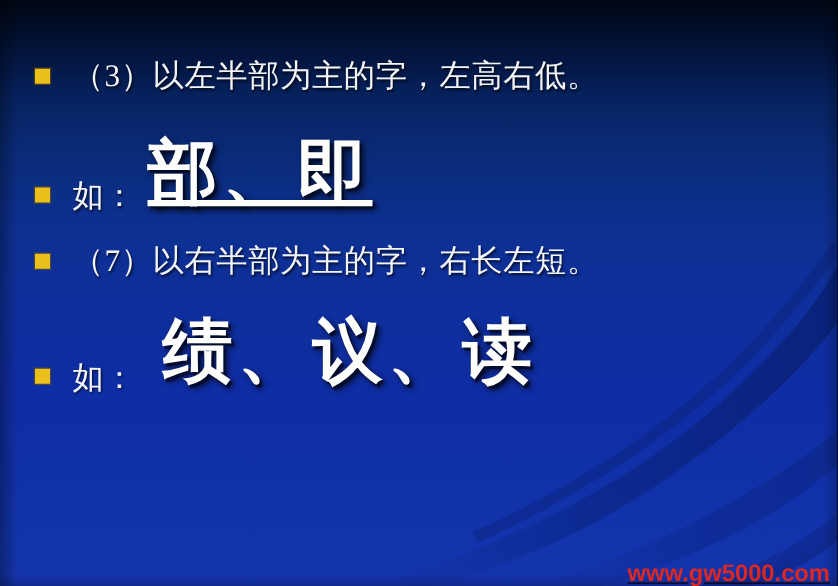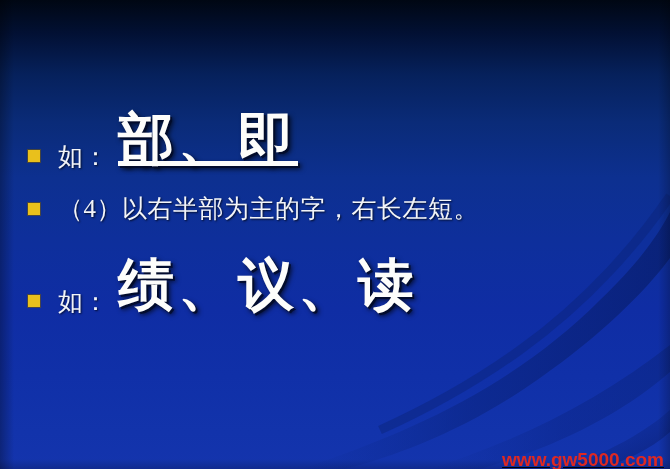--- a/index.html
+++ b/index.html
@@ -105,21 +105,21 @@
 
   #row-2 { left: 28px; top: 128px; }
   #row-2 .ru-label { margin-left: 18px; }
   #row-2 .big-text { margin-left: 10px; position: relative; top: -17px; text-decoration: underline; }
 
   #row-3 { left: 28px; top: 192px; }
   #row-3 .small-text { margin-left: 18px; }
 
   #row-4 { left: 28px; top: 273px; }
   #row-4 .ru-label { margin-left: 18px; }
-  #row-4 .big-text { margin-left: 10px; position: relative; top: -16px; }
+  #row-4 .big-text { margin-left: 22px; position: relative; top: -16px; font-family: Liberation Mono, monospace; }
 
   
   .watermark {
     position: absolute;
     right: 6px;
     bottom: 0px;
     text-align: center;
     pointer-events: none;
     line-height: 1.02;
     text-decoration: underline;
@@ -187,30 +187,34 @@
                C650,450 622,462 600,469 Z" fill="url(#sw3)"></path>
 
       <path d="M670,196 C640,240 590,300 520,350 C470,386 420,412 380,430" fill="none" stroke="#0a2378" stroke-opacity=".45" stroke-width="9"></path>
     </svg>
   </div>
 
   <div class="edge-shade"></div>
 
   <div class="body-area">
 
+    <div class="row" id="row-1">
+      <span class="bullet"></span>
+      <span class="small-text">（3）以左半部为主的字，左高右低。</span>
+    </div>
 
     <div class="row" id="row-2">
       <span class="bullet"></span>
       <span class="ru-label">如：</span>
       <span class="big-text">部、即</span>
     </div>
 
     <div class="row" id="row-3">
       <span class="bullet"></span>
-      <span class="small-text">（4）以右半部为主的字，右长左短。</span>
+      <span class="small-text">（7）以右半部为主的字，右长左短。</span>
     </div>
 
     <div class="row" id="row-4">
       <span class="bullet"></span>
       <span class="ru-label">如：</span>
       <span class="big-text">绩、议、读</span>
     </div>
 
   </div>
 

